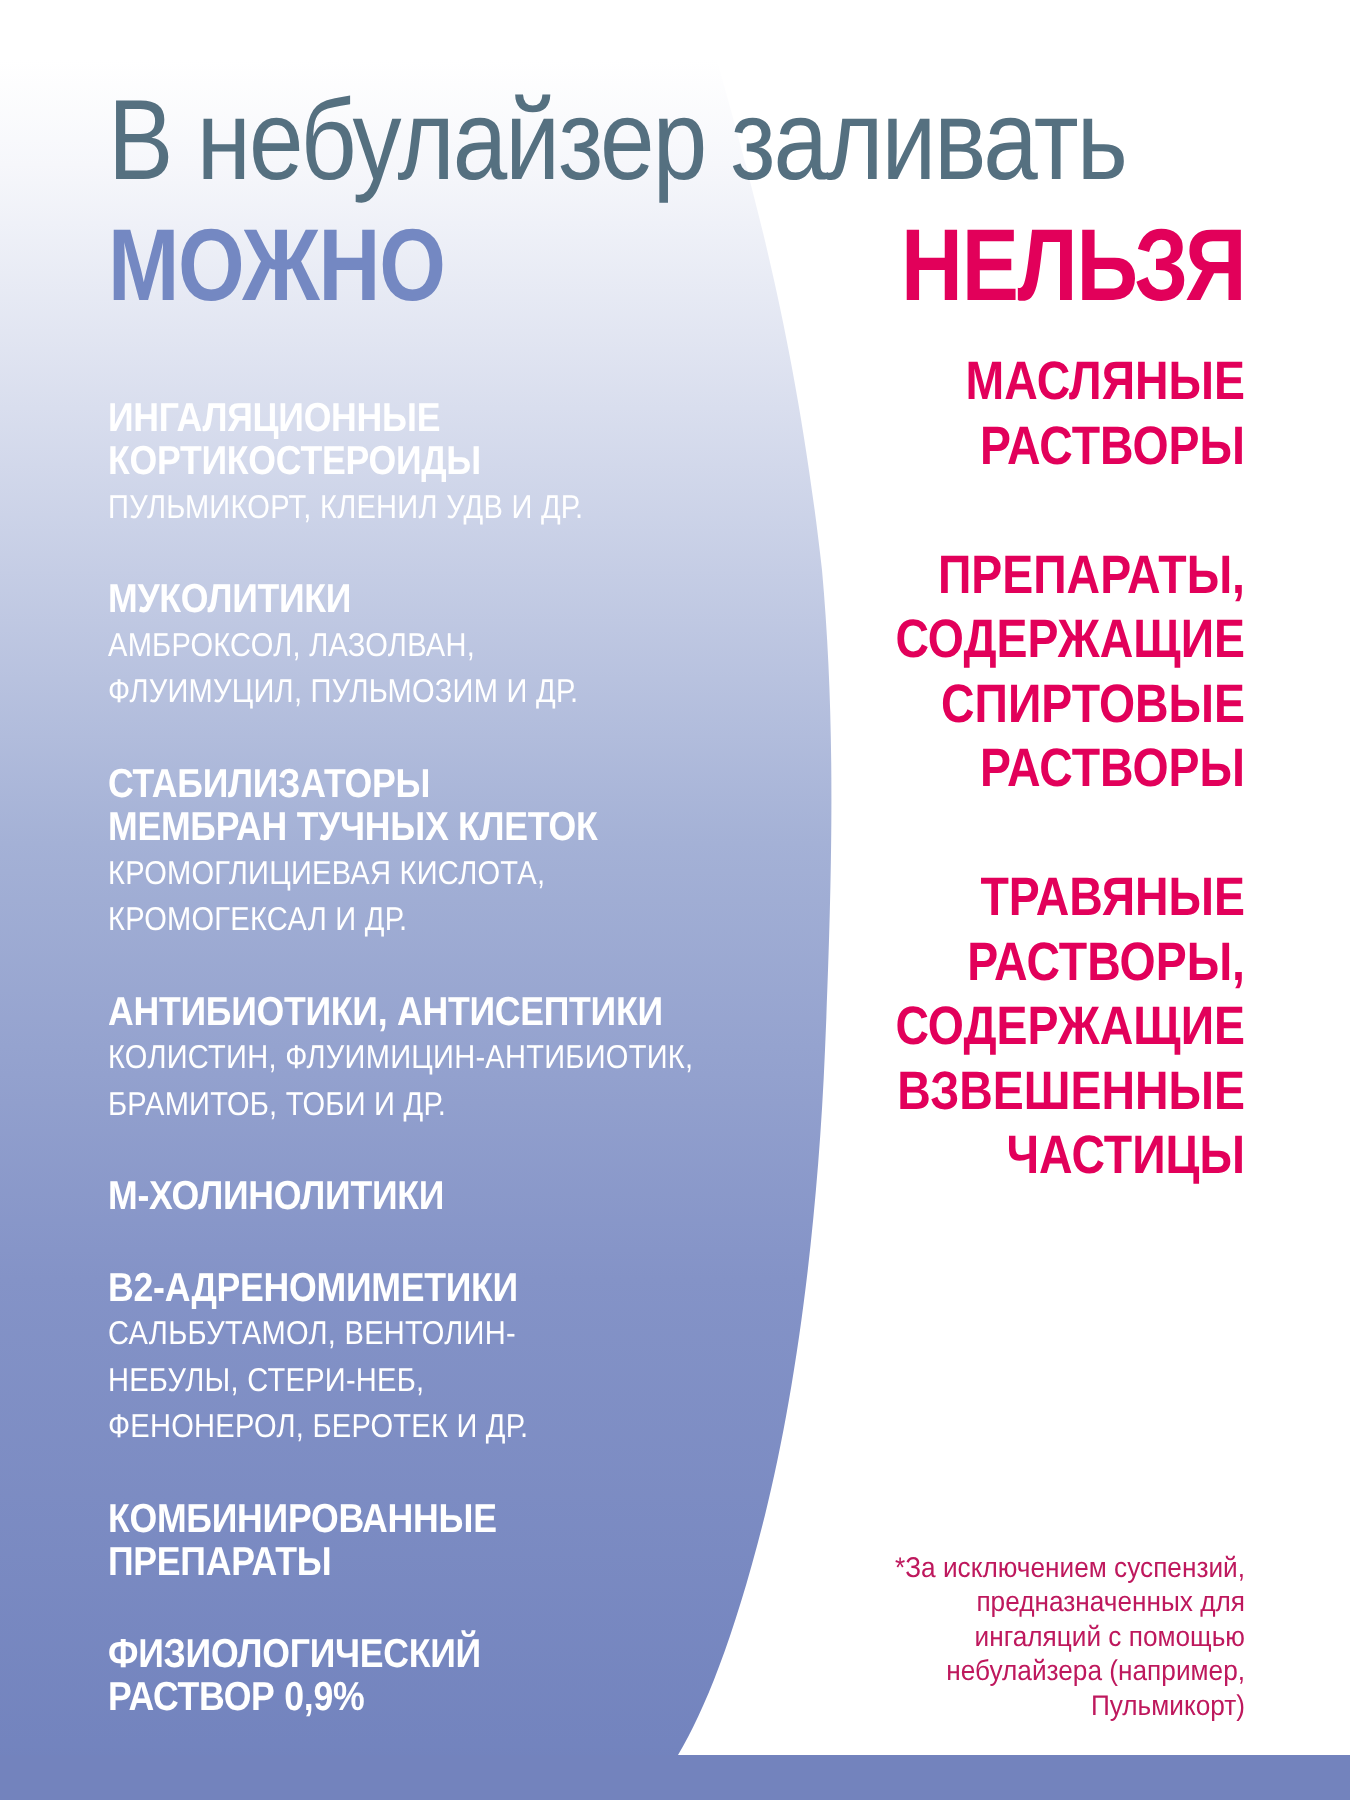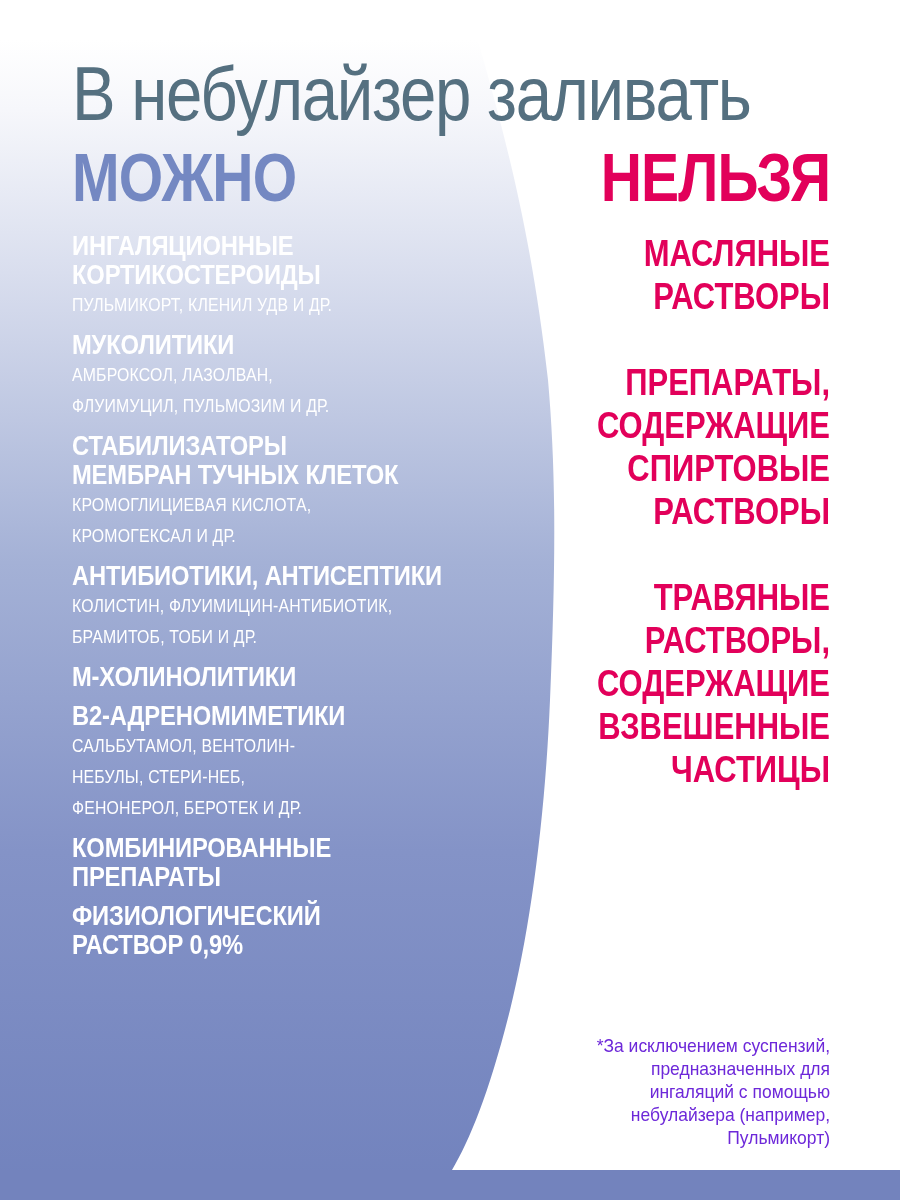--- a/index.html
+++ b/index.html
@@ -25,46 +25,46 @@
       letter-spacing: -1px;
     }
     #cannot-heading {
       right: 70px; top: 141px;
       font-size: 68px; line-height: 72px; font-weight: bold; color: #e2005a;
       transform: scaleX(0.84); transform-origin: right top;
       letter-spacing: -1px; text-align: right;
     }
 
     #allowed-list { left: 72px; top: 232px; width: 470px; }
-    .group { margin-bottom: 10px; }
+    .group { margin-bottom: 10px; margin-top: 32px; }
     .group-title {
       color: #ffffff; font-weight: bold; font-size: 27px; line-height: 29px;
       transform: scaleX(0.88); transform-origin: left top; white-space: nowrap;
       letter-spacing: -0.2px;
     }
     .group-title-line { display: block; }
-    .group-desc { color: #ffffff; font-size: 18px; line-height: 31px; }
+    .group-desc { color: #ffffff; font-size: 22px; line-height: 31px; }
     .group-desc-line {
       display: block; white-space: nowrap; font-weight: normal;
       transform: scaleX(0.88); transform-origin: left top; letter-spacing: 0.2px;
     }
 
     #forbidden-list { right: 70px; top: 232px; width: 320px; text-align: right; }
     .forbid {
       color: #e2005a; font-weight: bold; font-size: 36px; line-height: 43px;
       margin-bottom: 43px;
     }
     .forbid-line {
       display: block; white-space: nowrap;
       transform: scaleX(0.86); transform-origin: right top;
     }
 
     #footnote {
       right: 70px; top: 1034px; width: 360px; text-align: right;
-      color: #6d28d9; font-size: 19px; line-height: 23px;
+      color: #be185d; font-size: 19px; line-height: 23px;
     }
     .fn-line { display: block; white-space: nowrap; transform: scaleX(0.92); transform-origin: right top; }
   </style>
 </head>
 <body>
 
 <svg id="bg" viewBox="0 0 900 1200" xmlns="http://www.w3.org/2000/svg">
   <defs>
     <linearGradient id="panelGrad" x1="0" y1="0" x2="0" y2="1">
       <stop offset="0" stop-color="#ffffff"></stop>

